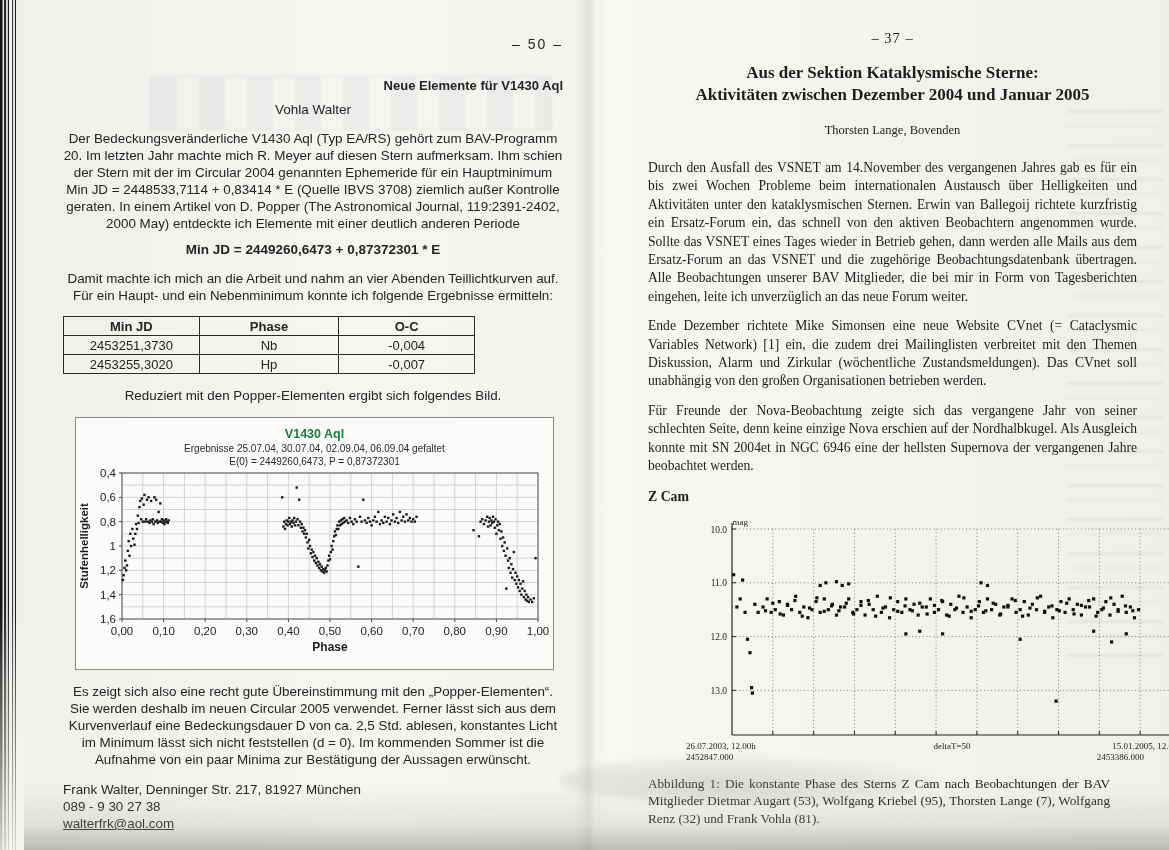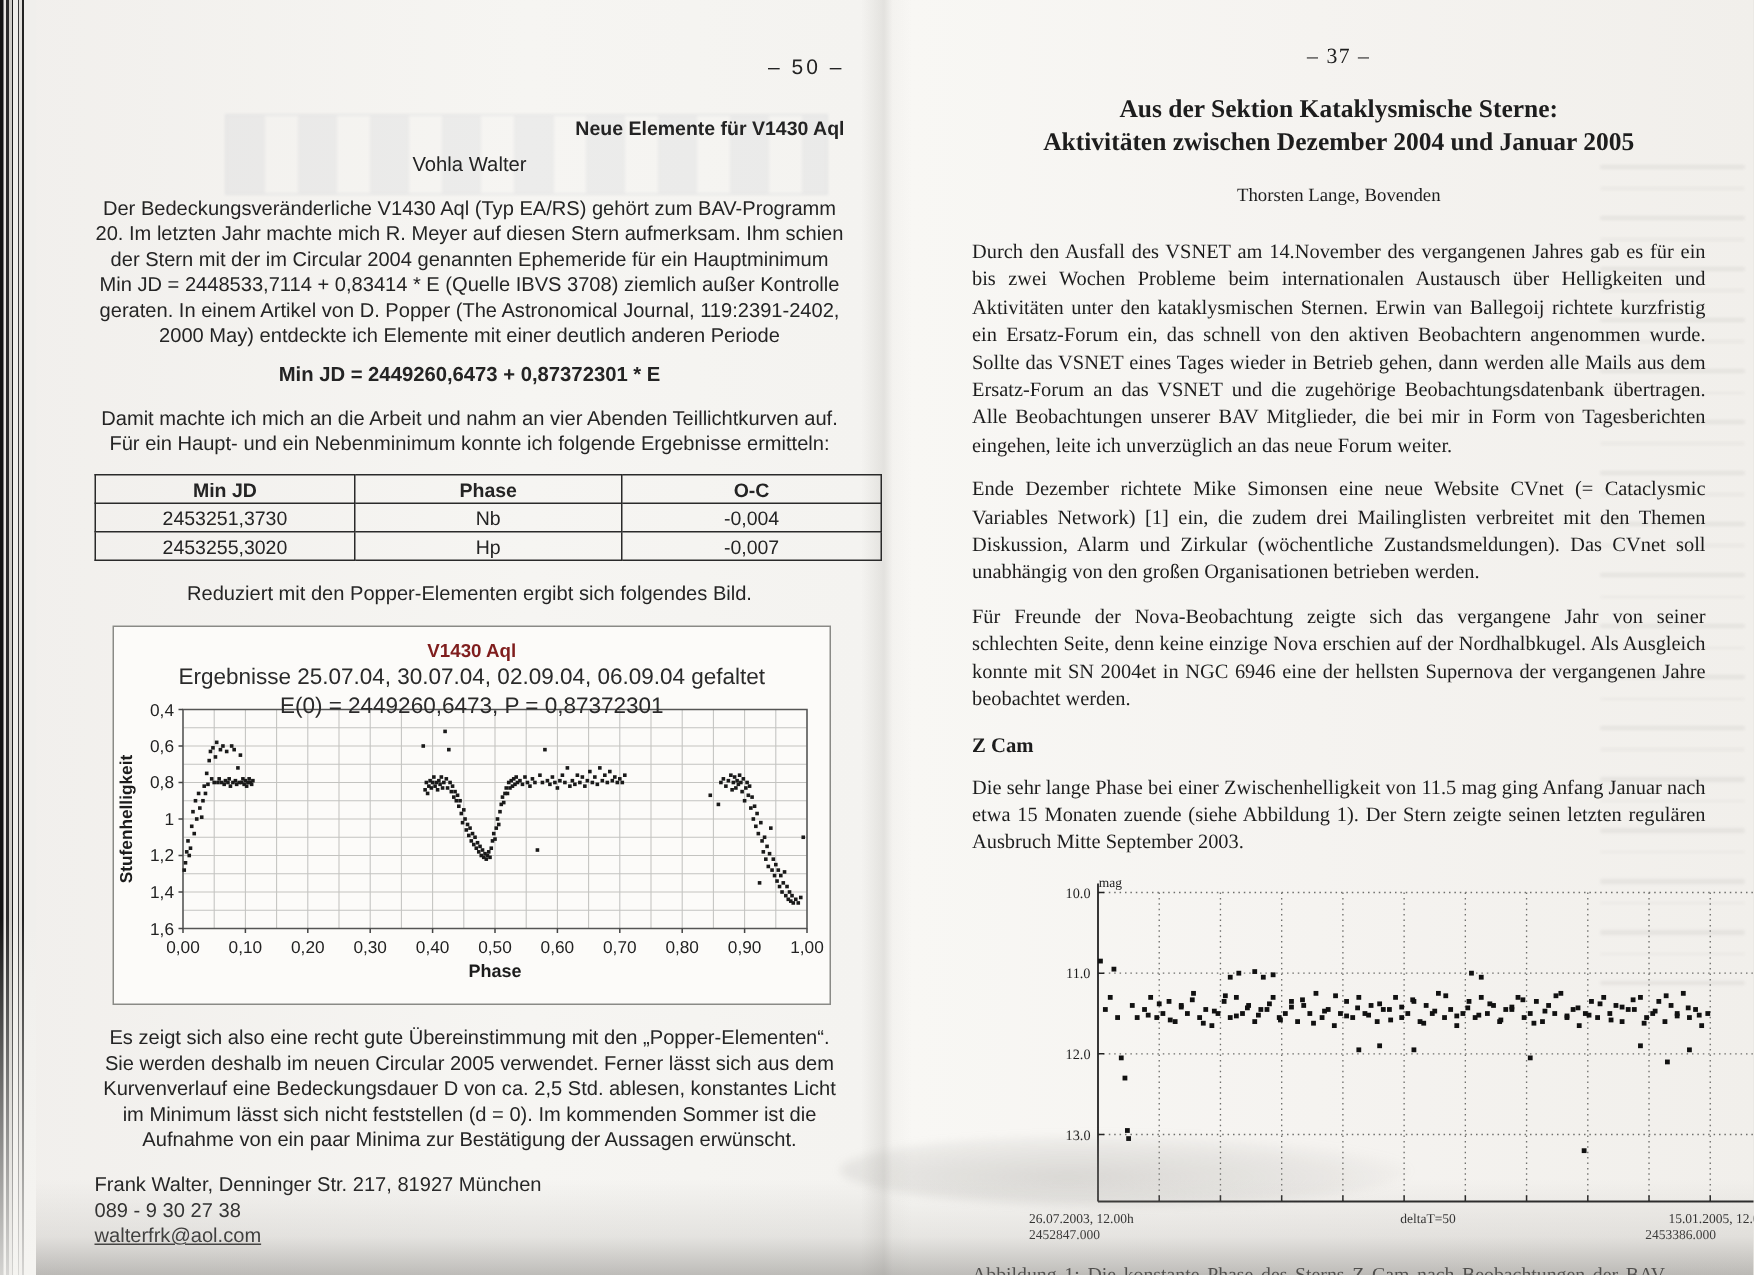--- a/index.html
+++ b/index.html
@@ -28,28 +28,28 @@
   .page-left .content{position:absolute;left:33px;top:0;width:500px;}
   .page-right{left:598px;width:565px;color:#1d1d1d;font-family:"Liberation Serif",serif;}
   .page-right .content{position:absolute;left:50px;top:0;width:489px;}
 
   .pageno-l{margin-top:36px;text-align:right;font-size:14px;letter-spacing:2px;}
   .title-l{margin-top:26px;text-align:right;font-size:13px;font-weight:bold;}
   .author-l{margin-top:9px;text-align:center;font-size:13.5px;}
   .para-l{margin-top:13px;font-size:13.4px;line-height:17px;text-align:center;}
   .formula-l{margin-top:10px;text-align:center;font-size:13.5px;font-weight:bold;}
 
-  table.results{margin-top:12px;border-collapse:collapse;width:525px;padding-left:12px;}
+  table.results{margin-top:12px;border-collapse:collapse;width:412px;padding-left:12px;}
   table.results th,table.results td{border:1px solid #2a2a2a;text-align:center;font-size:13px;height:18px;padding:0;}
   table.results th{font-weight:bold;}
 
   .chart-box{position:relative;margin-top:13px;margin-left:12px;width:477px;height:251px;border:1px solid #8a8a86;background:#fcfbf9;}
   .chart-titles{position:absolute;top:9px;left:0;width:100%;text-align:center;z-index:2;}
-  .ct1{font-size:12.5px;font-weight:bold;color:#7f1d1d;}
-  .ct2{font-size:15px;color:#2a2a2a;margin-top:2px;}
+  .ct1{font-size:12.5px;font-weight:bold;color:#15803d;}
+  .ct2{font-size:10px;color:#2a2a2a;margin-top:2px;}
   .contact{margin-top:13px;font-size:13.4px;line-height:17px;}
   .email{text-decoration:underline;}
 
   .pageno-r{margin-top:30px;text-align:center;font-size:14.5px;letter-spacing:1px;}
   .title-r{margin-top:15px;text-align:center;font-size:17px;font-weight:bold;line-height:22px;}
   .author-r{margin-top:17px;text-align:center;font-size:12.5px;}
   .para-r{margin-top:11px;font-size:13.6px;line-height:18.4px;text-align:justify;}
   .head-r{margin-top:13px;font-size:13.8px;font-weight:bold;}
   .caption-r{margin-top:8px;width:462px;font-size:13.2px;line-height:17.5px;text-align:justify;}
   .chart2-wrap{margin-top:12px;margin-left:36px;width:500px;height:250px;position:relative;}
@@ -427,21 +427,20 @@
       <div class="pageno-r">–  37  –</div>
       <div class="title-r">
         <div>Aus der Sektion Kataklysmische Sterne:</div>
         <div>Aktivitäten zwischen Dezember 2004 und Januar 2005</div>
       </div>
       <div class="author-r">Thorsten Lange, Bovenden</div>
       <div class="para-r" style="margin-top:21px">Durch den Ausfall des VSNET am 14.November des vergangenen Jahres gab es für ein bis zwei Wochen Probleme beim internationalen Austausch über Helligkeiten und Aktivitäten unter den kataklysmischen Sternen. Erwin van Ballegoij richtete kurzfristig ein Ersatz-Forum ein, das schnell von den aktiven Beobachtern angenommen wurde. Sollte das VSNET eines Tages wieder in Betrieb gehen, dann werden alle Mails aus dem Ersatz-Forum an das VSNET und die zugehörige Beobachtungsdatenbank übertragen. Alle Beobachtungen unserer BAV Mitglieder, die bei mir in Form von Tagesberichten eingehen, leite ich unverzüglich an das neue Forum weiter.</div>
       <div class="para-r">Ende Dezember richtete Mike Simonsen eine neue Website CVnet (= Cataclysmic Variables Network) [1] ein, die zudem drei Mailinglisten verbreitet mit den Themen Diskussion, Alarm und Zirkular (wöchentliche Zustandsmeldungen). Das CVnet soll unabhängig von den großen Organisationen betrieben werden.</div>
       <div class="para-r">Für Freunde der Nova-Beobachtung zeigte sich das vergangene Jahr von seiner schlechten Seite, denn keine einzige Nova erschien auf der Nordhalbkugel. Als Ausgleich konnte mit SN 2004et in NGC 6946 eine der hellsten Supernova der vergangenen Jahre beobachtet werden.</div>
       <div class="head-r">Z Cam</div>
-      <div class="para-r">Die sehr lange Phase bei einer Zwischenhelligkeit von 11.5 mag ging Anfang Januar nach etwa 15 Monaten zuende (siehe Abbildung 1). Der Stern zeigte seinen letzten regulären Ausbruch Mitte September 2003.</div>
 
       <div class="chart2-wrap">
         <svg id="chart-right-svg" class="serif" width="500" height="250">
             <line x1="48" y1="12" x2="496" y2="12" stroke="#6f6f6c" stroke-width="0.9" stroke-dasharray="1 2.6"></line>
             <line x1="48" y1="65.7859007832898" x2="496" y2="65.7859007832898" stroke="#6f6f6c" stroke-width="0.9" stroke-dasharray="1 2.6"></line>
             <line x1="48" y1="119.57180156657962" x2="496" y2="119.57180156657962" stroke="#6f6f6c" stroke-width="0.9" stroke-dasharray="1 2.6"></line>
             <line x1="48" y1="173.35770234986947" x2="496" y2="173.35770234986947" stroke="#6f6f6c" stroke-width="0.9" stroke-dasharray="1 2.6"></line>
             <line x1="88.81632653061224" y1="12" x2="88.81632653061224" y2="218" stroke="#6f6f6c" stroke-width="0.9" stroke-dasharray="1 2.6"></line>
             <line x1="88.81632653061224" y1="214" x2="88.81632653061224" y2="218" stroke="#222" stroke-width="1"></line>
             <line x1="129.6326530612245" y1="12" x2="129.6326530612245" y2="218" stroke="#6f6f6c" stroke-width="0.9" stroke-dasharray="1 2.6"></line>

